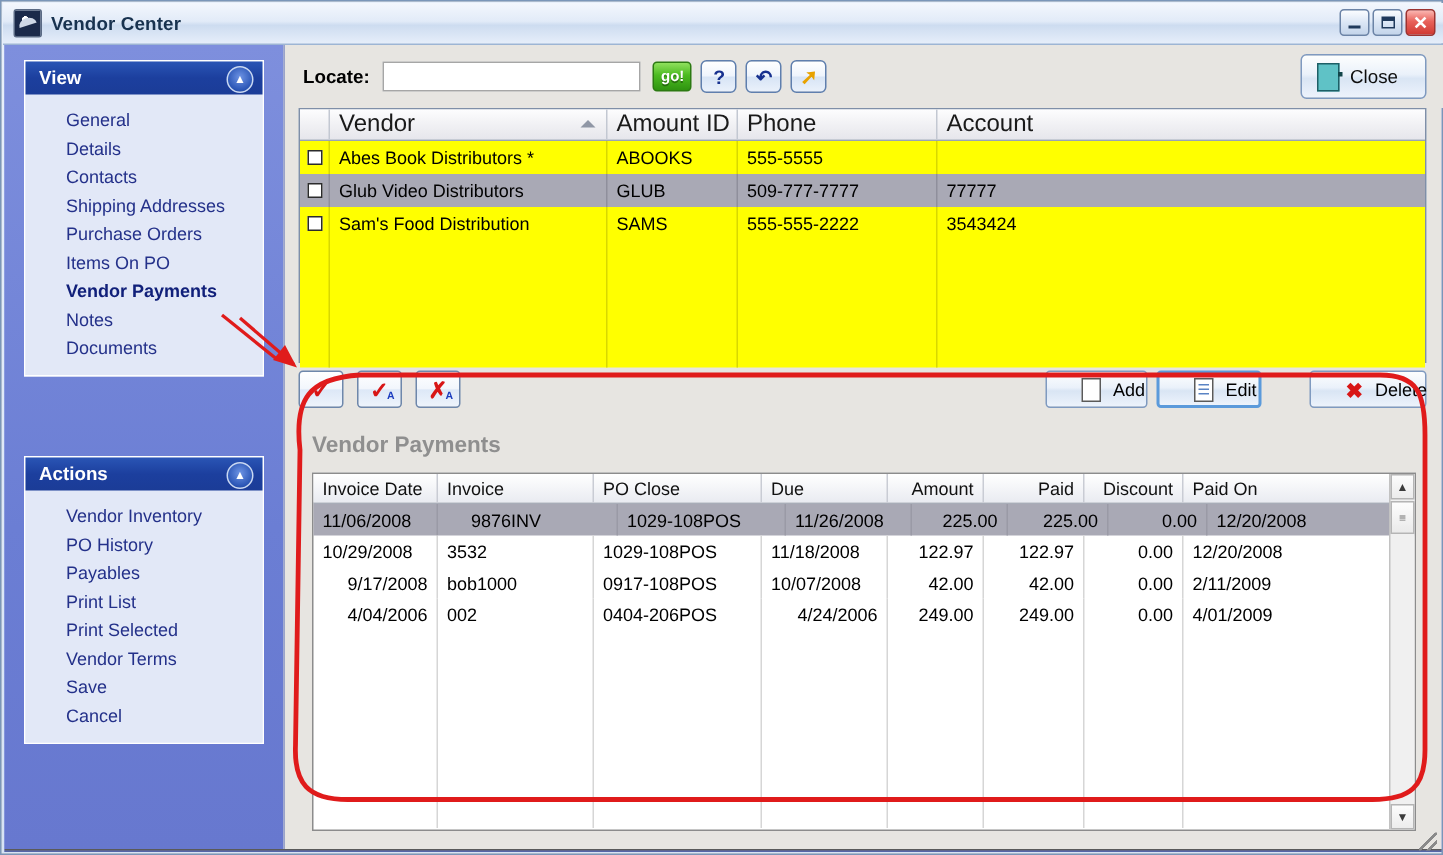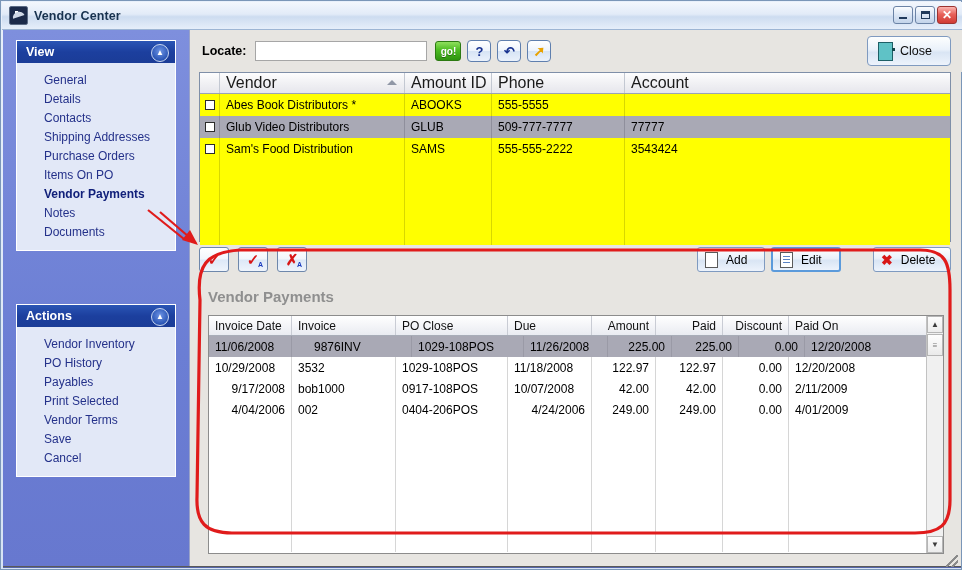--- a/index.html
+++ b/index.html
@@ -181,21 +181,21 @@
     border:1px solid #6e87ab;box-sizing:border-box;
     background:linear-gradient(to bottom,#ffffff 0%,#f2f6fc 48%,#dde8f7 52%,#eef4fc 100%);
     display:flex;align-items:center;justify-content:center;
     font-size:15px;color:#d81616;font-weight:bold;position:absolute;
   }
   .ibtn .sub{font-size:7px;color:#1a3bbf;position:absolute;right:4px;bottom:3px;font-weight:bold;}
   .ebtn{
     position:absolute;top:0;height:25px;border-radius:3px;box-sizing:border-box;
     border:1px solid #7f9ac0;
     background:linear-gradient(to bottom,#fdfefe 0%,#eaf1fa 45%,#d9e5f4 55%,#edf3fc 100%);
-    display:flex;align-items:center;gap:8px;padding-left:7px;
+    display:flex;align-items:center;gap:8px;padding-left:23px;
     font-size:12px;color:#000;
   }
   .ebtn.focus{border:2px solid #5b9adb;}
   .pageicon{
     width:11px;height:14px;background:#ffffff;border:1px solid #5a5a5a;position:relative;flex:0 0 auto;
   }
   .pageicon.lines:after{
     content:"";position:absolute;left:2px;top:3px;width:7px;height:1px;
     background:#5a83c4;box-shadow:0 3px 0 #5a83c4,0 6px 0 #5a83c4;
   }
@@ -310,20 +310,21 @@
 
         <div class="navgroup" style="top:274px;">
           <div class="gtitle">
             <span>Actions</span>
             <span class="collapse">▲</span>
           </div>
           <div class="gbody">
             <div class="navitem">Vendor Inventory</div>
             <div class="navitem">PO History</div>
             <div class="navitem">Payables</div>
+            <div class="navitem">Print List</div>
             <div class="navitem">Print Selected</div>
             <div class="navitem">Vendor Terms</div>
             <div class="navitem">Save</div>
             <div class="navitem">Cancel</div>
           </div>
         </div>
       </div>
 
       <div class="content">
 

